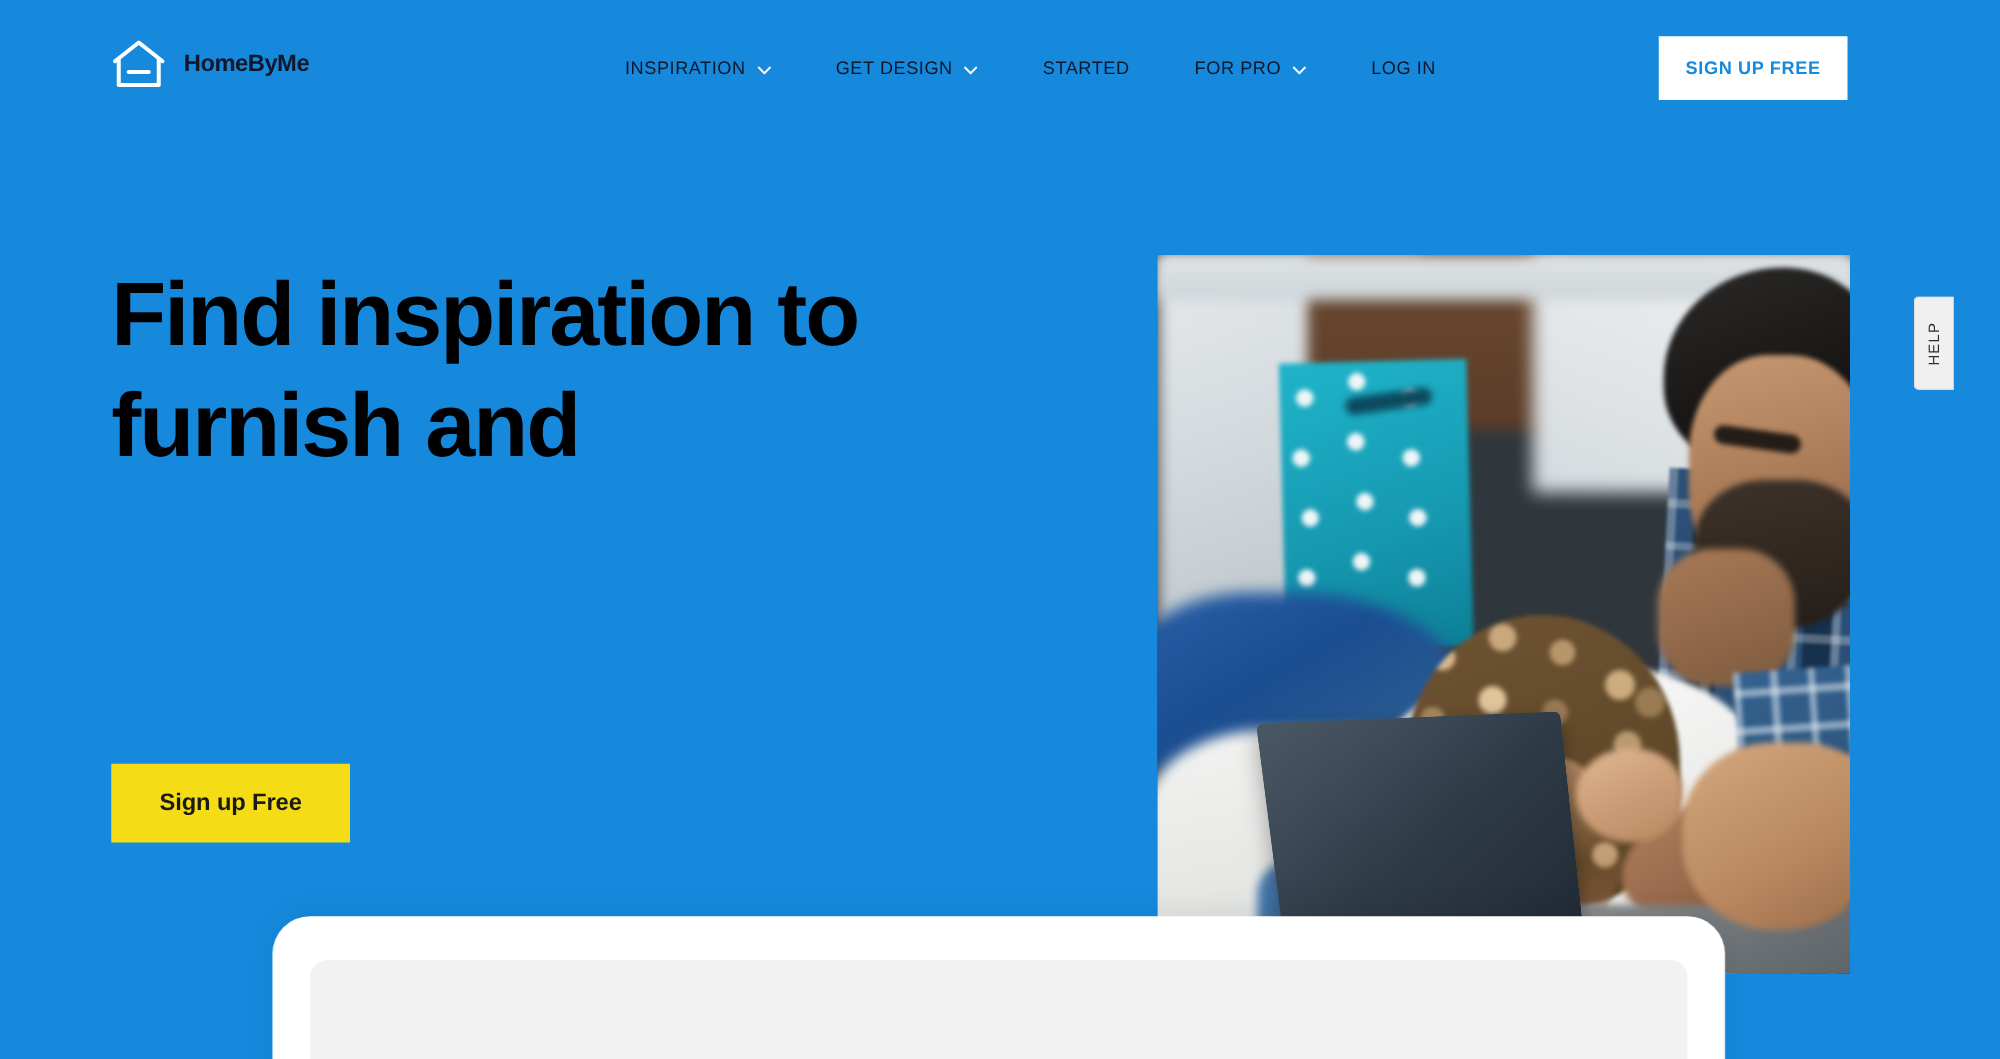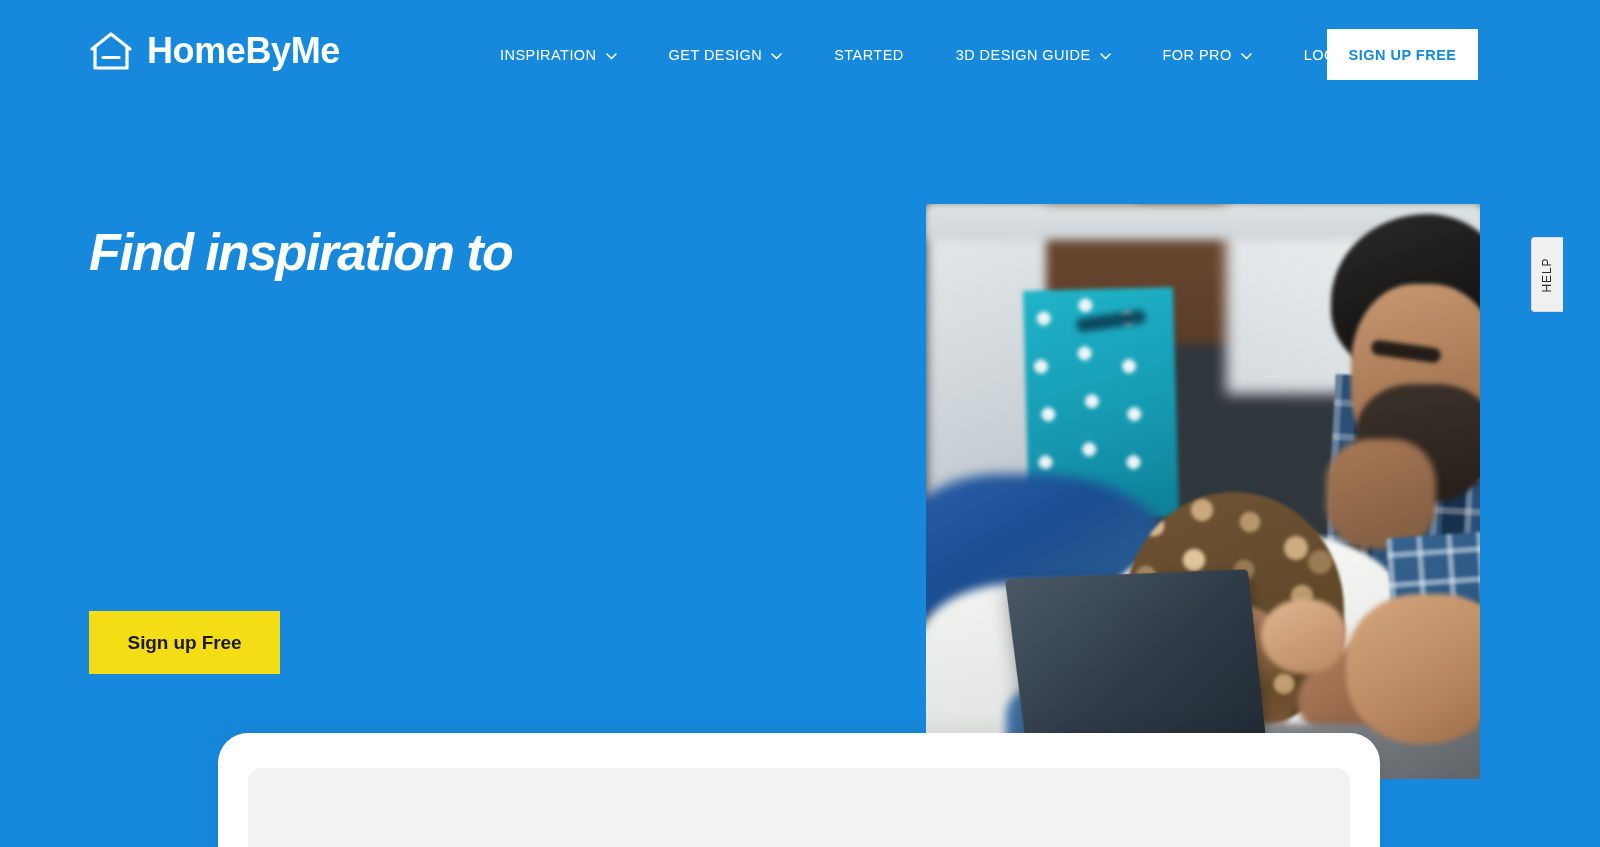--- a/index.html
+++ b/index.html
@@ -31,42 +31,42 @@
     position: absolute;
     left: 88px;
     top: 30px;
     display: flex;
     align-items: center;
     gap: 13px;
     cursor: pointer;
   }
   .logo-icon { width: 46px; height: 42px; display: block; }
   .logo-text {
-    color: #ffffff;
-    font-size: 36px;
+    color: #0f172a;
+    font-size: 19px;
     font-weight: 700;
     letter-spacing: -0.4px;
     line-height: 1;
     white-space: nowrap;
   }
 
   .nav {
     position: absolute;
     left: 500px;
     top: 0;
     height: 110px;
     display: flex;
     align-items: center;
     gap: 0;
   }
   .nav-item {
     display: flex;
     align-items: center;
     gap: 9px;
-    color: #ffffff;
+    color: #0f172a;
     font-size: 14.5px;
     font-weight: 500;
     letter-spacing: 0.45px;
     white-space: nowrap;
     cursor: pointer;
     padding: 10px 0;
     margin-right: 52px;
   }
   .nav-item:last-of-type { margin-right: 0; }
   .nav-caret {
@@ -94,26 +94,25 @@
     align-items: center;
     justify-content: center;
   }
 
   
   .hero-title {
     position: absolute;
     left: 89px;
     top: 208px;
     width: 680px;
-    color: #ffffff;
-    font-size: 52px;
+    color: #000000;
+    font-size: 72px;
     font-weight: 700;
     line-height: 89px;
     letter-spacing: -1.6px;
-    font-style: italic;
   }
 
   .cta-btn {
     position: absolute;
     left: 89px;
     top: 611px;
     width: 191px;
     height: 63px;
     background: #f5dd15;
     border: none;
@@ -346,46 +345,40 @@
       <span>GET DESIGN</span>
       <svg class="nav-caret" viewBox="0 0 11 7">
         <path d="M1 1 L5.5 5.6 L10 1" fill="none" stroke="#ffffff" stroke-width="1.5" stroke-linecap="round" stroke-linejoin="round"></path>
       </svg>
     </div>
 
     <div class="nav-item">
       <span>STARTED</span>
     </div>
 
-    <div class="nav-item">
-      <span>3D DESIGN GUIDE</span>
-      <svg class="nav-caret" viewBox="0 0 11 7">
-        <path d="M1 1 L5.5 5.6 L10 1" fill="none" stroke="#ffffff" stroke-width="1.5" stroke-linecap="round" stroke-linejoin="round"></path>
-      </svg>
-    </div>
 
     <div class="nav-item">
       <span>FOR PRO</span>
       <svg class="nav-caret" viewBox="0 0 11 7">
         <path d="M1 1 L5.5 5.6 L10 1" fill="none" stroke="#ffffff" stroke-width="1.5" stroke-linecap="round" stroke-linejoin="round"></path>
       </svg>
     </div>
 
     <div class="nav-item">
       <span>LOG IN</span>
     </div>
 
   </nav>
 
   <button class="signup-btn">SIGN UP FREE</button>
 </header>
 
 <h1 class="hero-title">
   <span>Find inspiration to</span><br>
-  <br>
+  <span>furnish and</span><br>
   <br>
 </h1>
 
 <button class="cta-btn">Sign up Free</button>
 
 <div class="hero-photo">
   <div class="ph ph-wall-left"></div>
   <div class="ph ph-wall-brown"></div>
   <div class="ph ph-wall-right"></div>
   <div class="ph ph-wall-top"></div>

